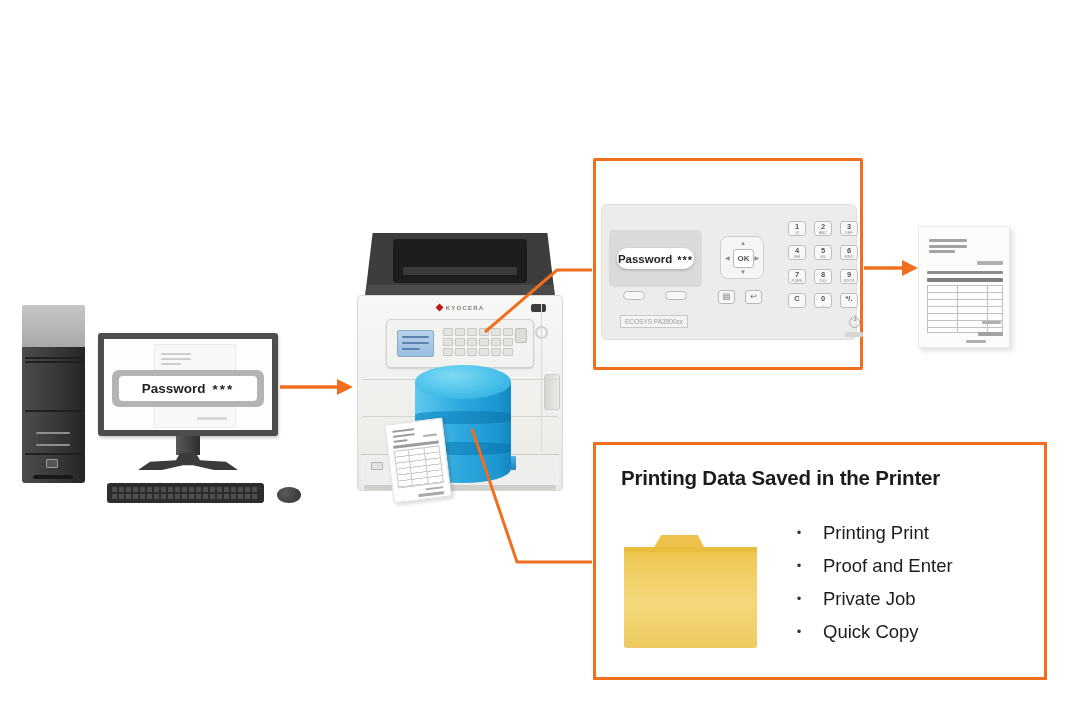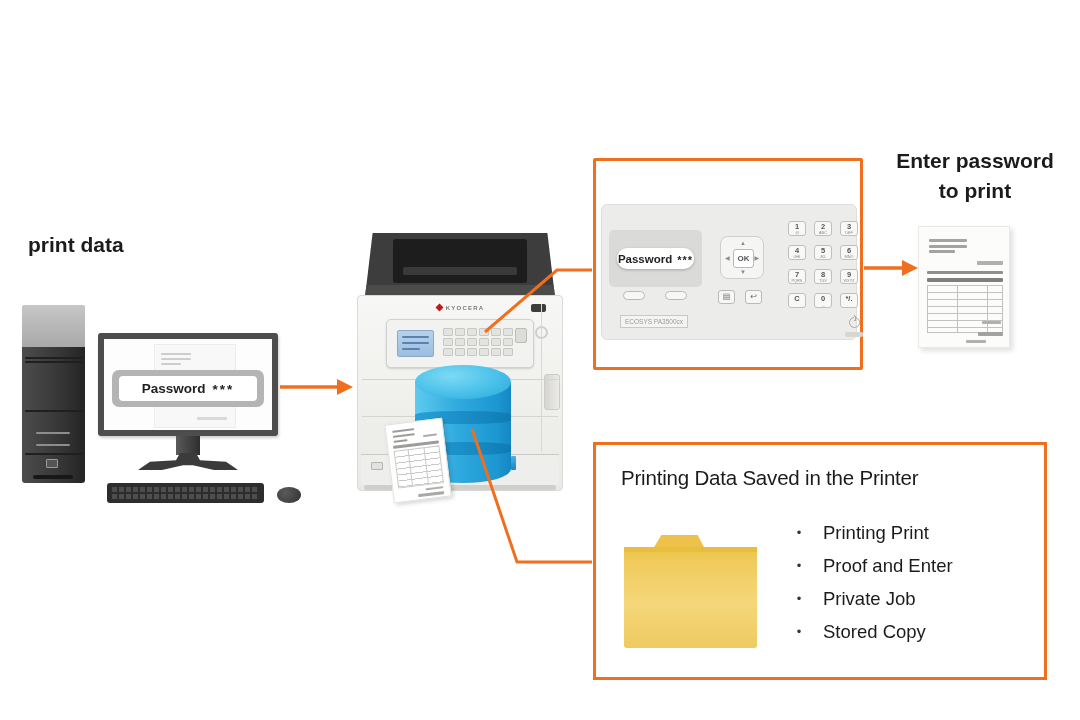--- a/index.html
+++ b/index.html
@@ -114,37 +114,36 @@
   
   .right-caption { left:878px; top:146px; width:194px; text-align:center; font-size:21px; font-weight:700; line-height:30px; color:#1b1b1b; }
   .doc { left:918px; top:226px; width:92px; height:122px; background:#fcfcfb; border:1px solid #e9e9e6; box-shadow:3px 3px 5px rgba(0,0,0,.12); }
   .d-line { background:#a3a3a1; height:3px; border-radius:1px; }
   .d-table { left:8px; top:58px; width:76px; height:48px; border:1px solid #c2c2c0;
     background:repeating-linear-gradient(180deg, transparent 0 6px, #c2c2c0 6px 7px); }
   .d-v { top:0; width:1px; height:100%; background:#c2c2c0; }
 
   
   .saved-box { left:593px; top:442px; width:454px; height:238px; border:3px solid var(--accent); background:#fff; z-index:5; }
-  .saved-title { left:25px; top:21px; font-size:20.5px; font-weight:400; letter-spacing:-0.2px; color:#1b1b1b; white-space:nowrap; }
+  .saved-title { left:25px; top:21px; font-size:20.5px; font-weight:700; letter-spacing:-0.2px; color:#1b1b1b; white-space:nowrap; }
   .folder { left:28px; top:90px; width:133px; height:113px; }
   .folder-tab { left:29px; top:0; width:52px; height:14px; background:#eec24a; clip-path:polygon(0 100%,16% 0,86% 0,100% 100%); }
   .folder-body { left:0; top:12px; width:133px; height:101px; border-radius:2px 2px 3px 3px;
     background:linear-gradient(180deg,#ecc344 0%, var(--folder-yellow,#f0cb5c) 14%, #f5d77a 55%, #eeca60 100%); }
   .folder-body::before { content:""; position:absolute; left:0; top:0; width:100%; height:5px; background:#e9bd3e; }
   .saved-list { left:197px; top:77px; display:flex; flex-direction:column; gap:12px; }
   .saved-item { display:flex; align-items:center; height:21px; font-size:18.5px; color:#1c1c1c; }
   .bullet { width:12px; margin-right:18px; text-align:center; font-size:13px; color:#333; }
 </style>
 </head>
 <body>
 
 <div class="canvas">
 
   <div class="abs left-caption">
-    <div>print data</div>
   </div>
 
   <div class="abs tower">
     <div class="abs tower-cap"></div>
     <div class="abs tower-body">
       <div class="abs t-seam" style="top:10px"></div>
       <div class="abs t-seam" style="top:14px"></div>
       <div class="abs t-seam" style="top:63px"></div>
       <div class="abs t-line" style="top:85px"></div>
       <div class="abs t-line" style="top:97px"></div>
@@ -332,24 +331,20 @@
           </div>
       </div>
 
       <div class="abs power-icon">
           <span class="power-tick"></span>
         </div>
       <div class="abs power-bar"></div>
     </div>
   </div>
 
-  <div class="abs right-caption">
-    <div>Enter password</div>
-    <div>to print</div>
-  </div>
 
   <div class="abs doc">
     <div class="abs d-line" style="left:10px;top:12px;width:38px"></div>
     <div class="abs d-line" style="left:10px;top:17.5px;width:38px"></div>
     <div class="abs d-line" style="left:10px;top:23px;width:26px"></div>
     <div class="abs d-line" style="left:58px;top:34px;width:26px;height:3.5px;background:#b0b0ae"></div>
     <div class="abs d-line" style="left:8px;top:44px;width:76px;background:#8e8e8c"></div>
     <div class="abs d-line" style="left:8px;top:51px;width:76px;height:4px;background:#7f7f7d"></div>
     <div class="abs d-table">
       <div class="abs d-v" style="left:29px"></div>
@@ -374,21 +369,21 @@
       <div class="saved-item">
         <span class="bullet">•</span>
         <span>Proof and Enter</span>
       </div>
       <div class="saved-item">
         <span class="bullet">•</span>
         <span>Private Job</span>
       </div>
       <div class="saved-item">
         <span class="bullet">•</span>
-        <span>Stored Copy</span>
+        <span>Quick Copy</span>
       </div>
     </div>
   </div>
 
   <svg class="abs overlay" width="1080" height="720" viewBox="0 0 1080 720">
     <polyline points="485,332 557,270 592,270" fill="none" stroke="var(--accent)" stroke-width="3"></polyline>
     <polyline points="472,429 517,562 592,562" fill="none" stroke="var(--accent)" stroke-width="3"></polyline>
     <line x1="280" y1="387" x2="338" y2="387" stroke="var(--accent)" stroke-width="3.5"></line>
     <polygon points="337,379 353,387 337,395" fill="var(--accent)"></polygon>
     <line x1="864" y1="268" x2="903" y2="268" stroke="var(--accent)" stroke-width="3.5"></line>

